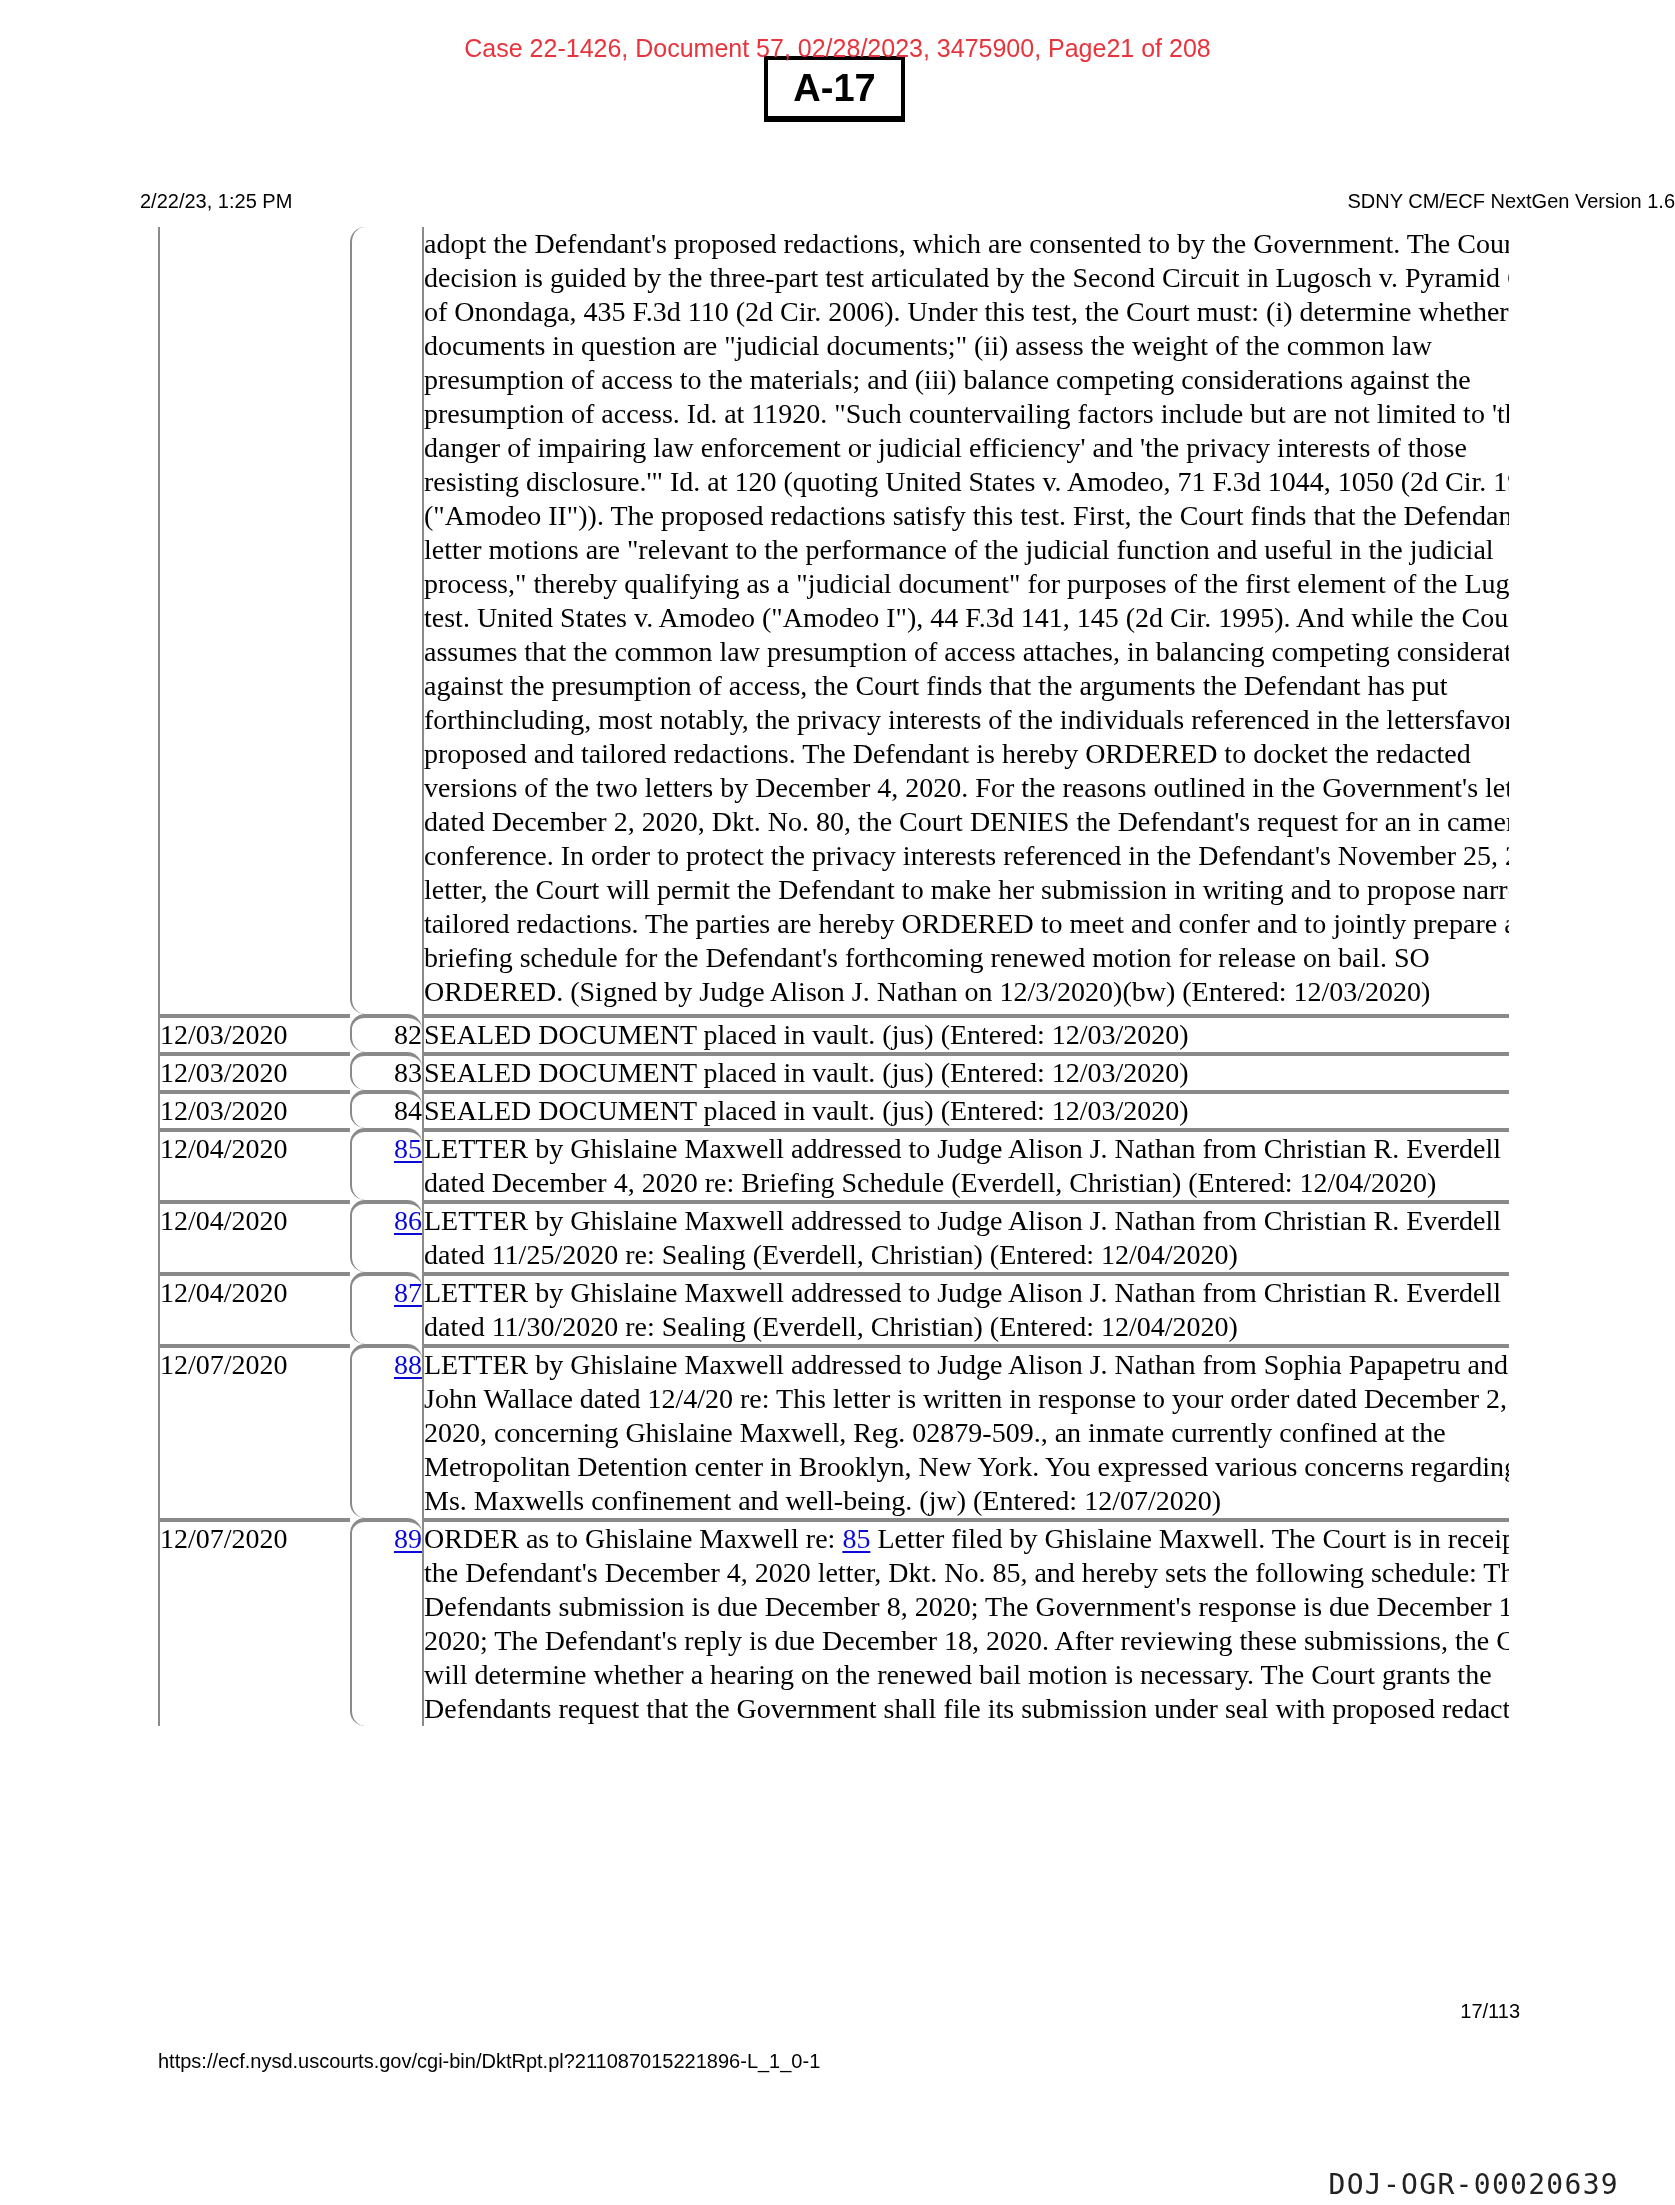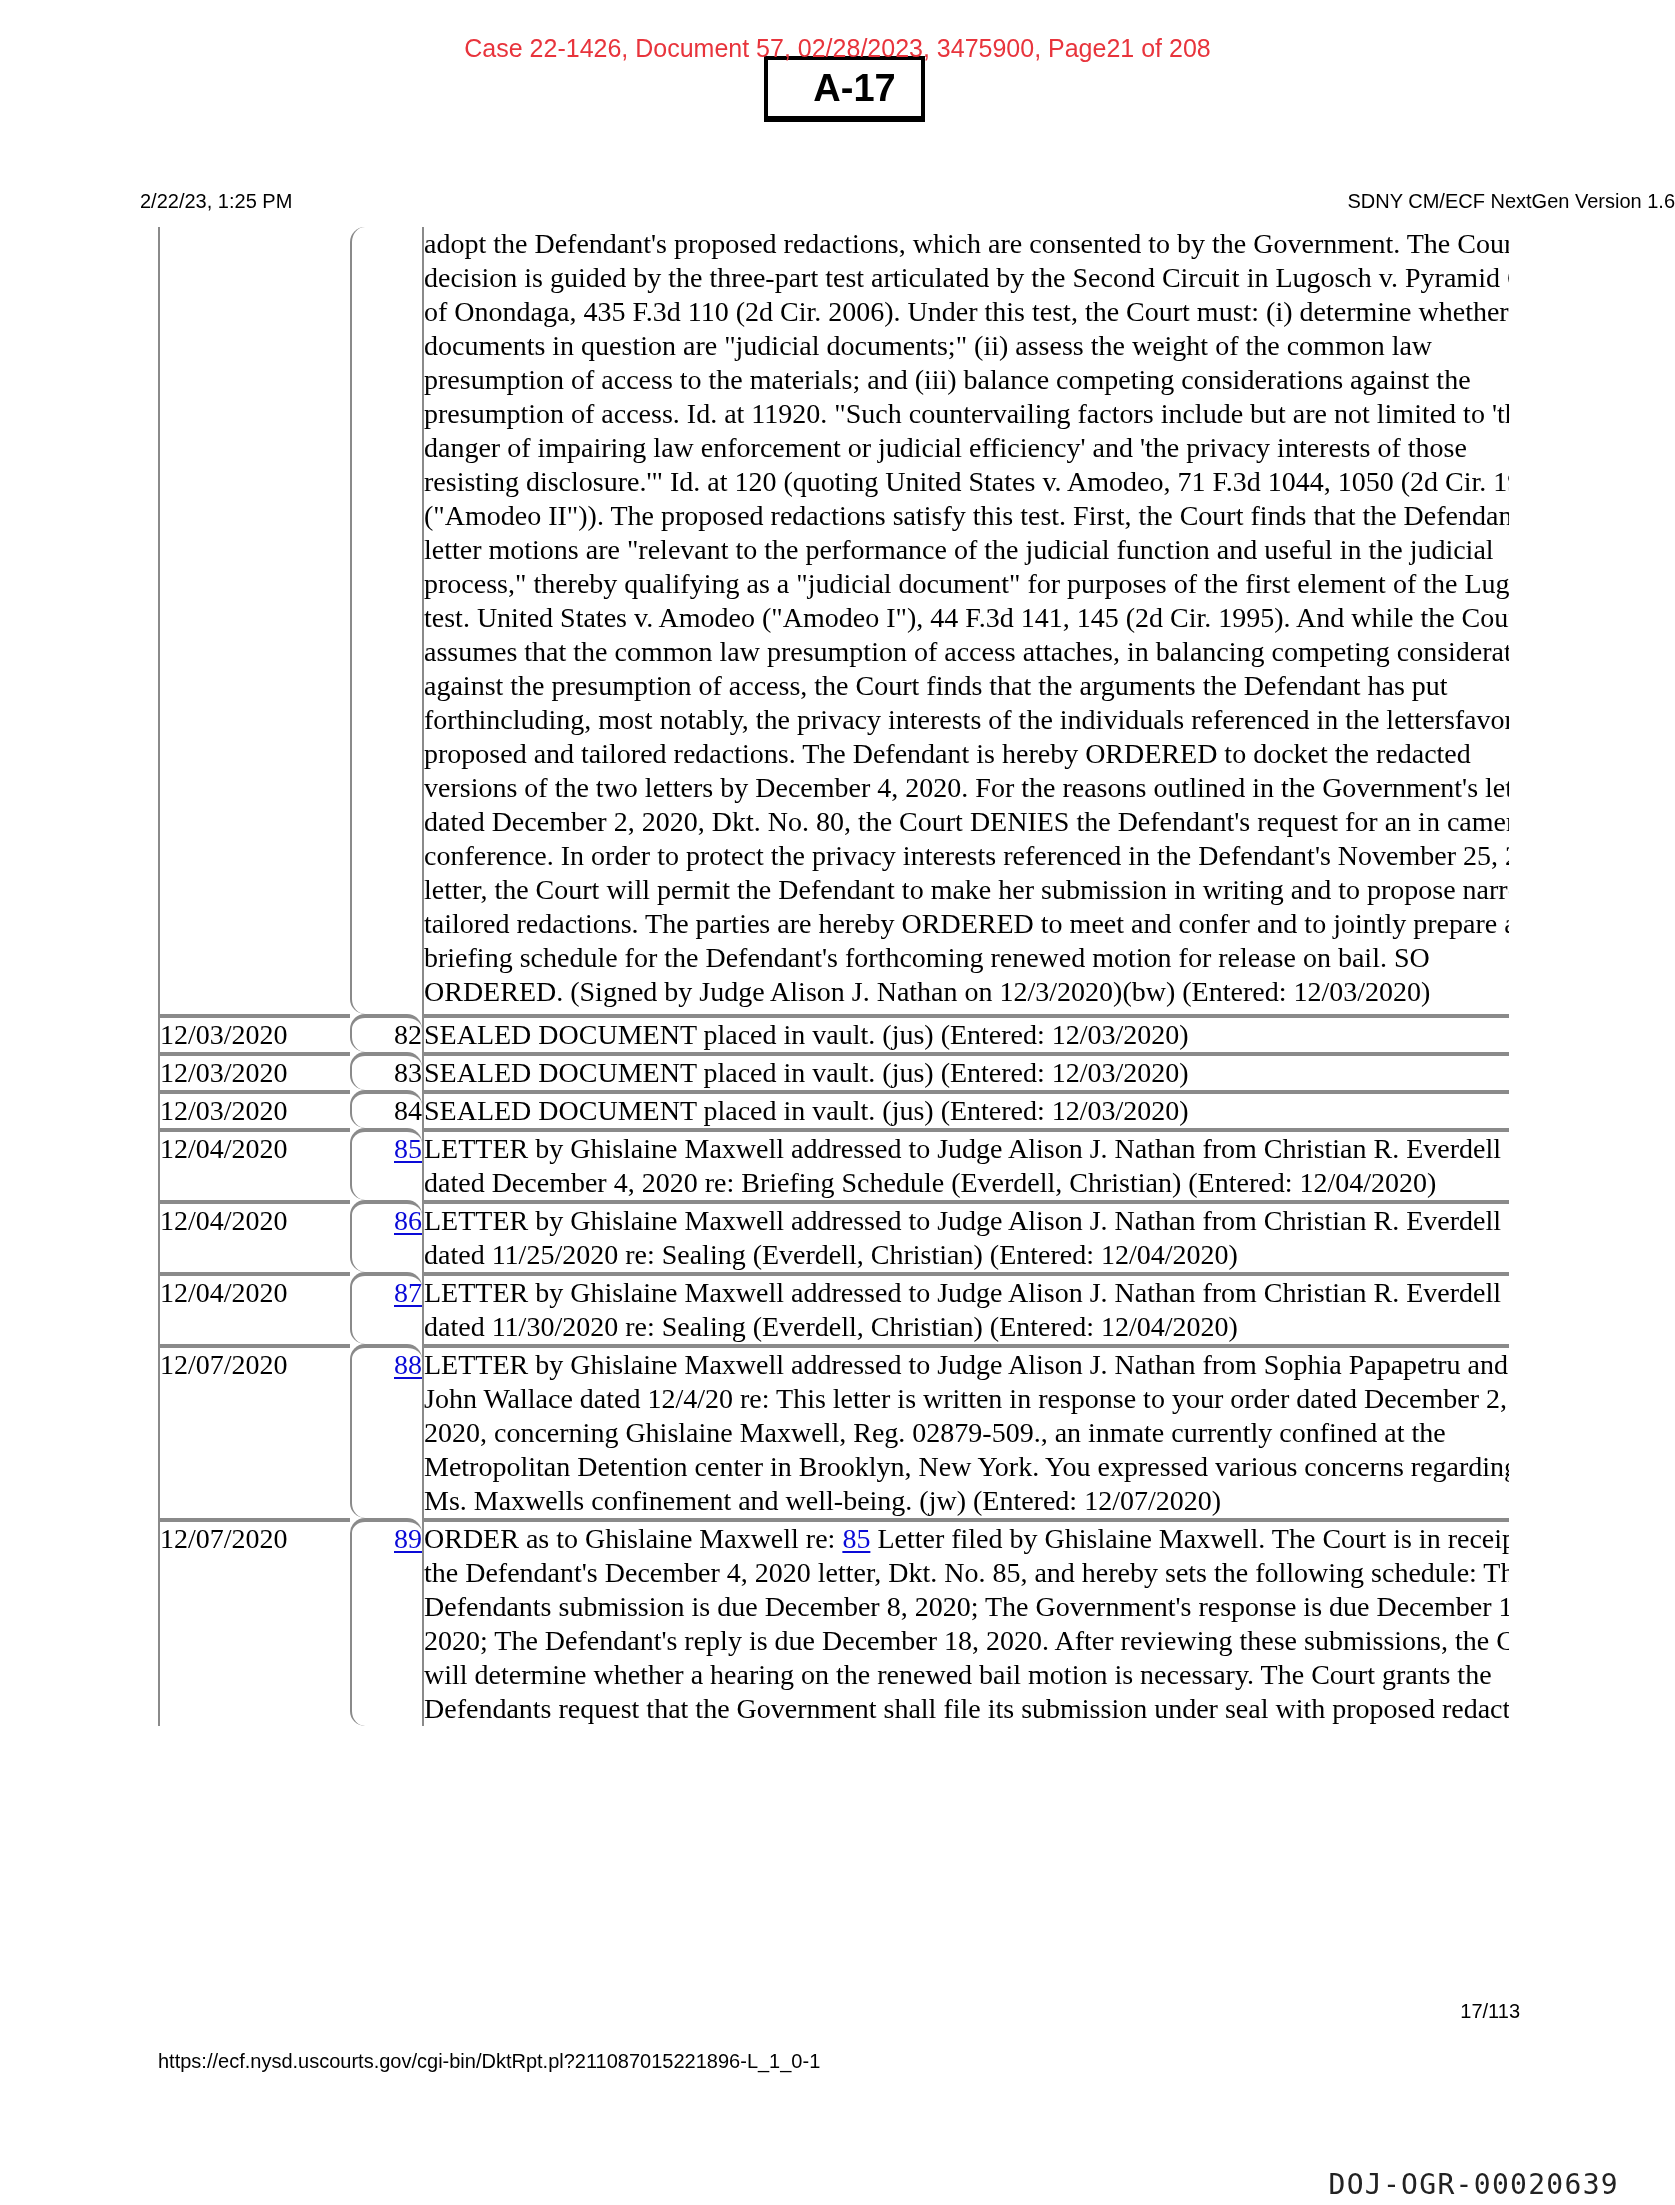--- a/index.html
+++ b/index.html
@@ -6,21 +6,21 @@
   body { width: 1675px; height: 2205px; position: relative; overflow: hidden; }
   .stamp-case {
     position: absolute; left: 0; width: 1675px; top: 29px; text-align: center;
     font-family: "Liberation Sans", sans-serif; font-size: 25px; color: #e8343c;
     line-height: 38px; letter-spacing: 0px; z-index: 2;
   }
   .stamp-exhibit {
     position: absolute; left: 764px; top: 56px; width: 133px; height: 56px;
     border: 4px solid #000; border-bottom-width: 6px; background: transparent;
     font-family: "Liberation Sans", sans-serif; font-weight: bold; font-size: 38px;
-    color: #000; text-align: center; line-height: 56px; z-index: 1; padding-left: 20px;
+    color: #000; text-align: center; line-height: 56px; z-index: 1;
   }
   .hdr-left {
     position: absolute; left: 140px; top: 190px;
     font-family: "Liberation Sans", sans-serif; font-size: 20px; color: #000;
   }
   .hdr-center {
     position: absolute; left: 0; width: 1675px; top: 190px; text-align: right;
     font-family: "Liberation Sans", sans-serif; font-size: 20px; color: #000;
     padding-left: 0;
   }

